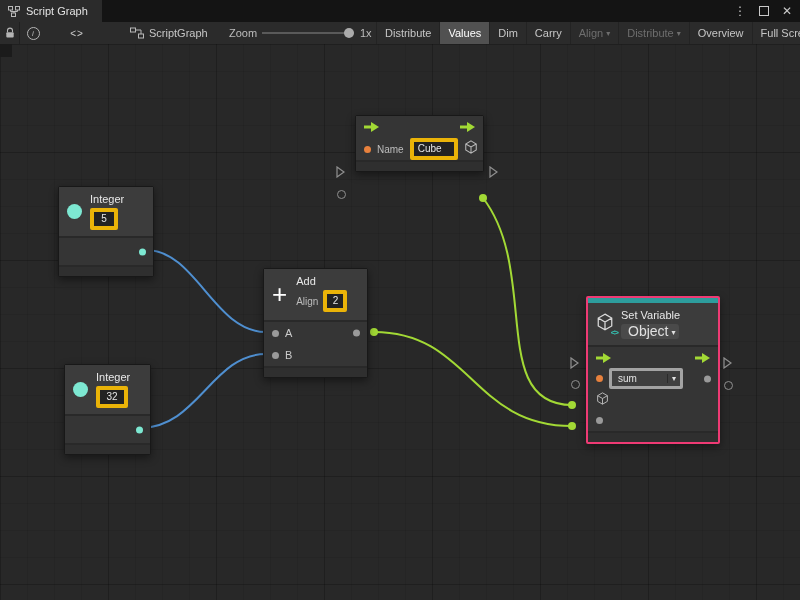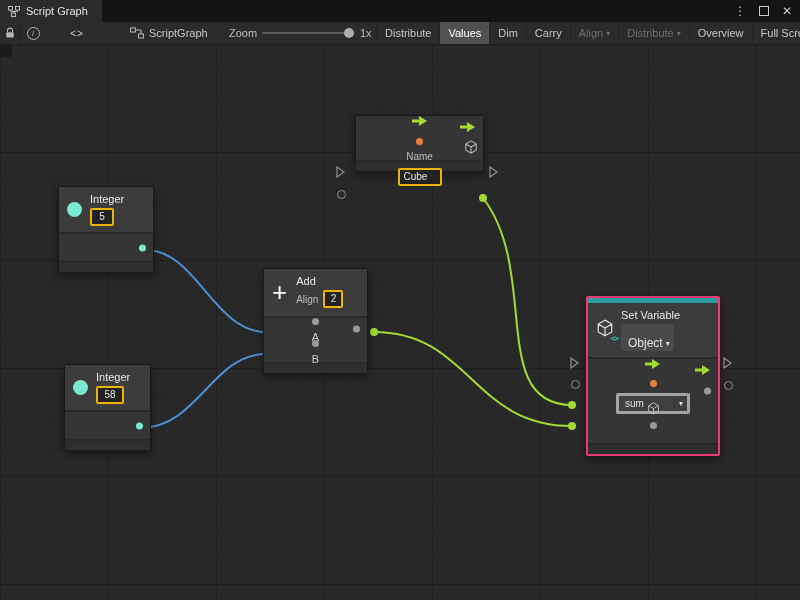--- a/index.html
+++ b/index.html
@@ -47,34 +47,34 @@
   
   .node{position:absolute;background:#353535;border:1px solid #181818;border-radius:2px;box-shadow:0 3px 8px rgba(0,0,0,.45);}
   .node.selected{border:2px solid #ee3a74;}
   .tealstrip{height:5px;background:#2d9d9d;}
   .nhead{background:#3c3c3c;border-bottom:2px solid #292929;display:flex;align-items:center;padding:6px 8px;}
   .hcol{display:flex;flex-direction:column;gap:3px;}
   .ntitle{font-size:11px;color:#e8e8e8;line-height:12px;}
   .subtitle{font-size:9px;color:#9e9e9e;line-height:10px;margin-bottom:1px;}
   .small-label{font-size:10px;color:#bdbdbd;}
   .nports{position:relative;background:#353535;}
-  .prow{position:relative;height:22px;display:flex;align-items:center;gap:6px;padding:0 8px;flex-direction:column;}
+  .prow{position:relative;height:22px;display:flex;align-items:center;gap:6px;padding:0 8px;}
   .nfoot{height:9px;background:#2f2f2f;border-top:2px solid #292929;}
   .bigdot{width:15px;height:15px;border-radius:50%;background:#7de8d2;margin-right:8px;flex:none;}
   .dot{width:7px;height:7px;border-radius:50%;flex:none;}
   .dot.gray{background:#9a9a9a;}
   .dot.teal{background:#7de8d2;}
   .dot.orange{background:#e8813d;}
   .outdot{position:absolute;right:7px;top:50%;transform:translateY(-50%);}
   .plabel{font-size:11px;color:#cccccc;}
-  .vfield{background:#222222;border:2px solid #eab308;border-radius:2px;font-size:10px;color:#e6e6e6;height:14px;line-height:14px;padding:0 3px;text-align:center;display:inline-block;}
+  .vfield{background:#222222;border:4px solid #eab308;border-radius:2px;font-size:10px;color:#e6e6e6;height:14px;line-height:14px;padding:0 3px;text-align:center;display:inline-block;}
   .w18{width:14px;} .w22{width:18px;} .w14{width:10px;} .w36{width:32px;text-align:left;padding:0 4px;}
   .plus{font-size:26px;color:#ffffff;margin-right:9px;line-height:22px;flex:none;}
   .inputs-row{display:flex;align-items:center;gap:5px;}
-  .pill{position:relative;background:#4a4a4a;border-radius:3px;height:15px;line-height:15px;font-size:12px;color:#e0e0e0;padding:12px 4px 0 7px;display:inline-flex;align-items:flex-start;width:max-content;}
+  .pill{position:relative;background:#4a4a4a;border-radius:3px;height:15px;line-height:15px;font-size:14px;color:#e0e0e0;padding:0 4px 0 7px;display:inline-flex;align-items:flex-start;width:max-content;}
   .dd{position:relative;background:#3f3f3f;border:3px solid #a3a3a3;border-radius:2px;height:15px;line-height:15px;font-size:10px;color:#e2e2e2;padding:0 4px 0 6px;display:inline-flex;align-items:center;min-width:58px;justify-content:space-between;}
   .dd .caret::after{border-left:1px solid #2a2a2a;padding-left:4px;}
   .cubewrap{position:relative;margin-right:7px;flex:none;}
   .code-mark{position:absolute;right:-4px;bottom:-2px;font-size:8px;font-weight:bold;color:#35c7b7;background:transparent;letter-spacing:-1px;}
   .flowarrow{flex:none;}
   .rightarrow{position:absolute;right:7px;top:50%;transform:translateY(-50%);}
   .rightcube{position:absolute;right:5px;top:50%;transform:translateY(-50%);}
   .marker{position:absolute;}
   .ocirc{position:absolute;width:7px;height:7px;border:1px solid #8f8f8f;border-radius:50%;background:transparent;}
 </style>
@@ -181,21 +181,21 @@
       <span class="dot teal outdot"></span>
     </div>
     <div class="nfoot"></div>
   </div>
 
   <div class="node" style="left:64px;top:320px;width:85px;">
     <div class="nhead">
       <span class="bigdot"></span>
       <div class="hcol">
         <div class="ntitle">Integer</div>
-        <div class="vfield w22">58</div>
+        <div class="vfield w22">32</div>
       </div>
     </div>
     <div class="nports" style="height:27px;">
       <span class="dot teal outdot"></span>
     </div>
     <div class="nfoot"></div>
   </div>
 
   <div class="node" style="left:263px;top:224px;width:103px;">
     <div class="nhead" style="padding:6px 8px 8px 8px;">

